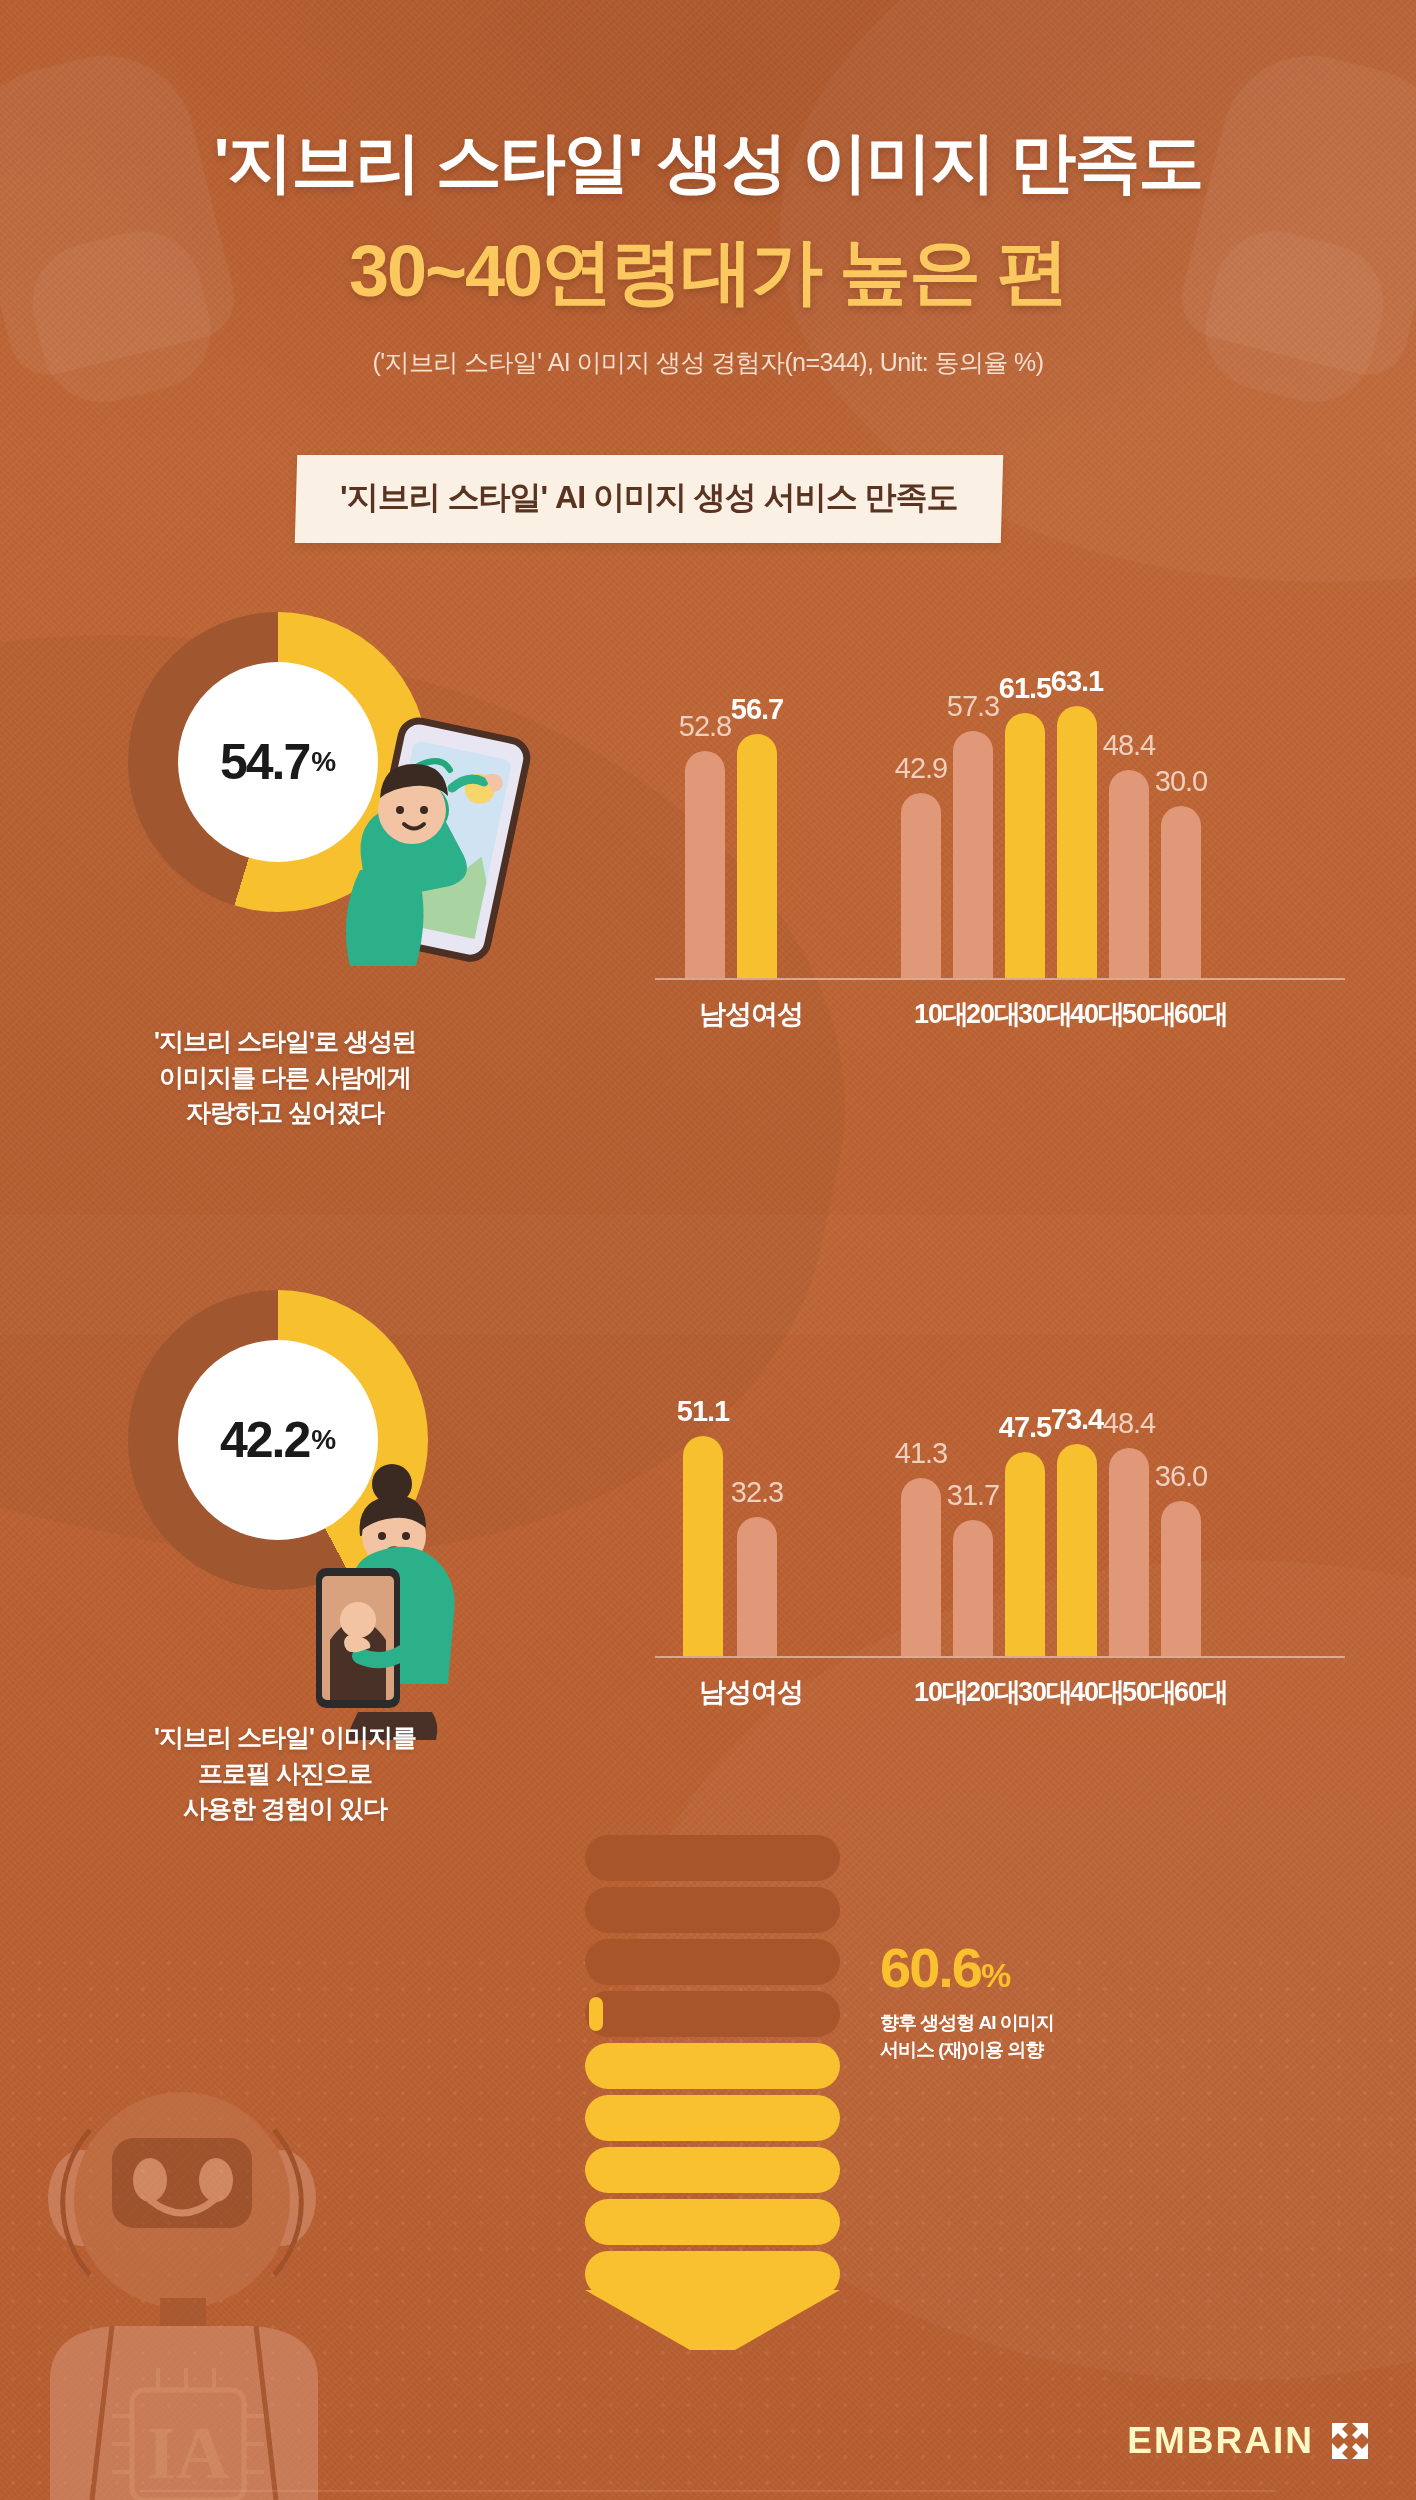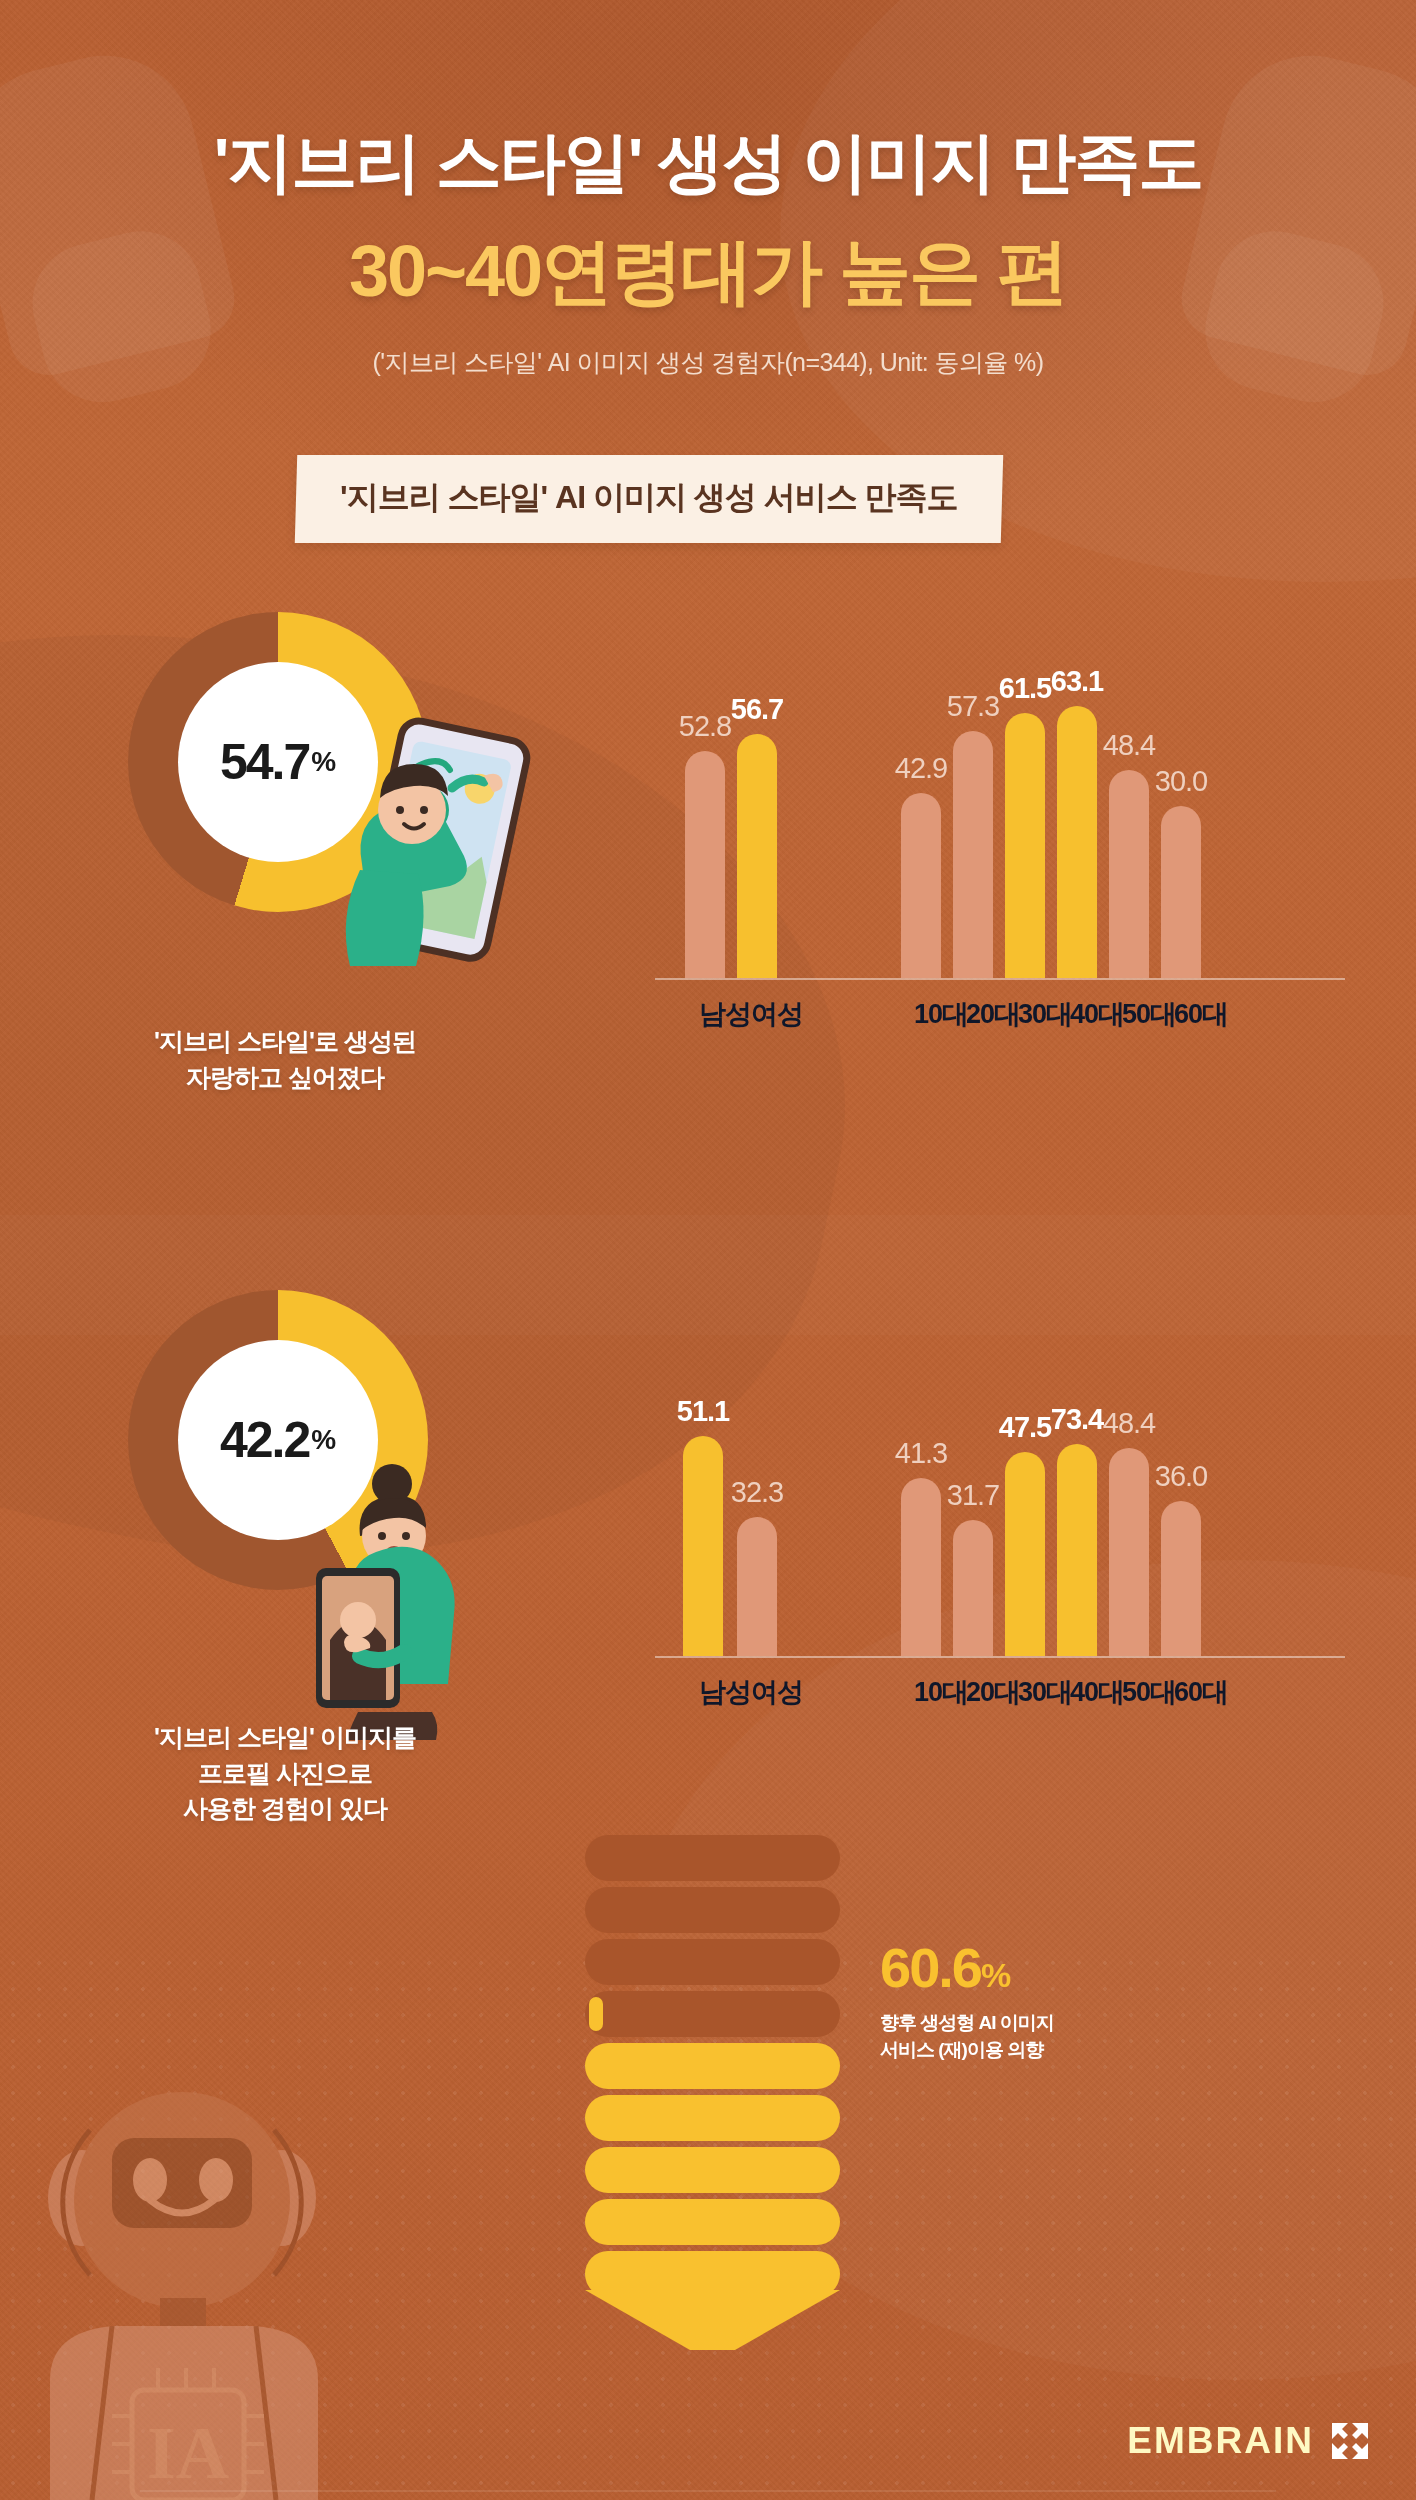--- a/index.html
+++ b/index.html
@@ -141,21 +141,21 @@
   .bar-label.hi { color: #FFFFFF; font-weight: 700; }
   .bar-label.lo { color: #EFD0BF; font-weight: 400; }
   .bar {
     width: 40px; border-radius: 20px 20px 0 0;
   }
   .bar.hi { background: #F7C02E; }
   .bar.lo { background: #E09878; }
   .xlabels { position: absolute; left: 0; bottom: 0; width: 690px; height: 46px; }
   .xlabel {
     position: absolute; bottom: 0; width: 70px; margin-left: -15px; text-align: center;
-    font-size: 27px; font-weight: 700; color: #0f172a; letter-spacing: -1px;
+    font-size: 27px; font-weight: 700; color: #ffffff; letter-spacing: -1px;
   }
 
   
   .bottom { position: absolute; left: 0; top: 1835px; width: 1416px; height: 500px; }
   .pencil { position: absolute; left: 585px; top: 0; width: 255px; height: 465px; }
   .p-seg {
     position: absolute; left: 0; width: 255px; height: 46px; border-radius: 23px;
   }
   .p-seg.off { background: #A9552B; }
   .p-seg.on  { background: #F9C12F; }
@@ -252,20 +252,21 @@
     <circle cx="100" cy="118" r="4" fill="#3B2A22"></circle>
     <circle cx="124" cy="118" r="4" fill="#3B2A22"></circle>
     <path d="M104 132 q10 9 20 0" stroke="#3B2A22" stroke-width="4" fill="none" stroke-linecap="round"></path>
     <path d="M60 178 q-22 46 -10 96 l66 0 q14 -52 2 -92 Z" fill="#2BB089"></path>
     <path d="M152 96 q16 -14 32 -6" stroke="#2BB089" stroke-width="9" fill="none" stroke-linecap="round"></path>
     <path d="M184 84 q14 -6 18 4 q3 10 -9 12" fill="#F3C4A4"></path>
   </svg>
 
   <div class="caption cap-1">
     <div>'지브리 스타일'로 생성된</div>
+    <div>이미지를 다른 사람에게</div>
     <div>자랑하고 싶어졌다</div>
   </div>
 
   <div class="chart" id="chart-1">
     <div class="bars">
         <div class="bar-col" style="left: 30px;">
           <div class="bar-label lo">52.8</div>
           <div class="bar lo" style="height: 227.333px;"></div>
         </div>
         <div class="bar-col" style="left: 82px;">

